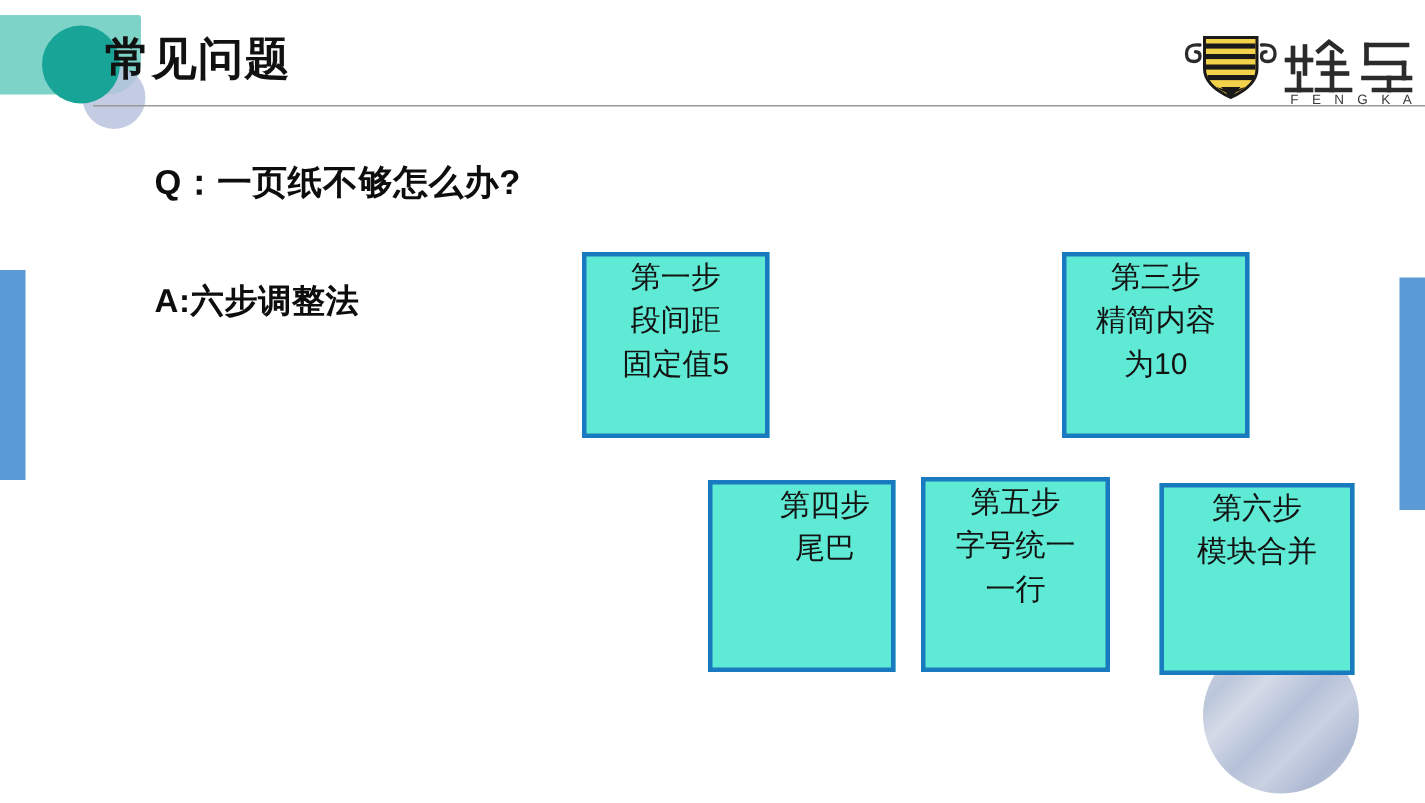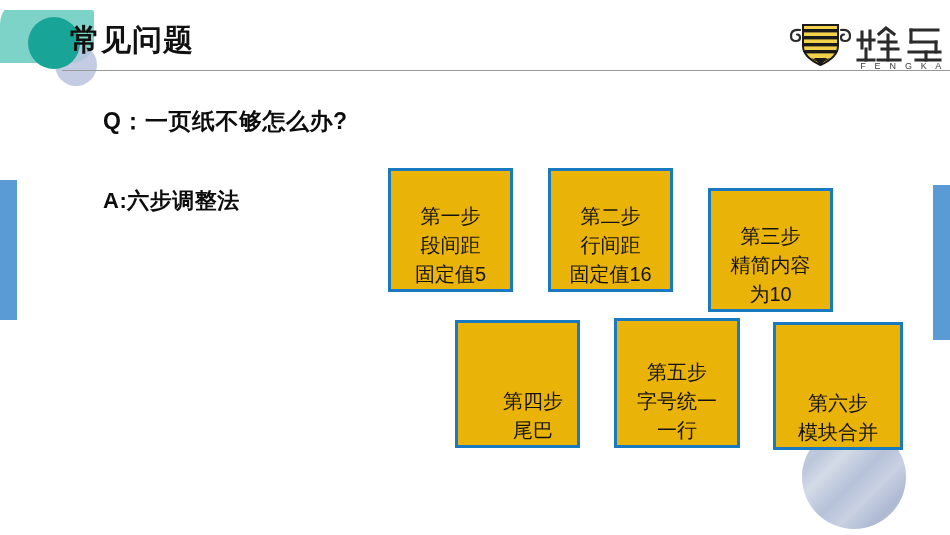--- a/index.html
+++ b/index.html
@@ -7,21 +7,20 @@
     width:950px;height:535px;
     background:#ffffff;
     font-family:"Liberation Sans","DejaVu Sans",sans-serif;
     overflow:hidden;
   }
   #slide{
     position:relative;
     width:950px;height:535px;
     background:#ffffff;
     overflow:hidden;
-    border-radius:24px;
   }
 
   
   .deco-rect{
     position:absolute;
     left:-6px;top:10px;
     width:100px;height:53px;
     background:#7dd3c8;
     border-radius:2px 2px 22px 2px;
   }
@@ -105,37 +104,37 @@
     z-index:4;
   }
   .q-line{ left:103px; top:106px; font-size:23px; letter-spacing:.5px;}
   .a-line{ left:103px; top:186px; font-size:22px; letter-spacing:.5px;}
 
   
   .step-box{
     position:absolute;
     box-sizing:border-box;
     border:3px solid #1a7abf;
-    background:#eab308;
+    background:#5eead4;
     display:flex;
     flex-direction:column;
     align-items:center;
-    justify-content:flex-end;
+    justify-content:flex-start;
     color:#131313;
     font-size:20px;
     line-height:29px;
     z-index:3;
     text-align:center;
   }
   .step-box .ln{ display:block; white-space:nowrap; }
 
   #box1{left:388px;top:168px;width:125px;height:124px;}
   #box2{left:548px;top:168px;width:125px;height:124px;}
-  #box3{left:708px;top:168px;width:125px;height:124px;margin-top:20px;}
-  #box4{left:455px;top:320px;width:125px;height:128px;padding-left:31px;}
+  #box3{left:708px;top:168px;width:125px;height:124px;}
+  #box4{left:472px;top:320px;width:125px;height:128px;padding-left:31px;}
   #box5{left:614px;top:318px;width:126px;height:130px;}
   #box6{left:773px;top:322px;width:130px;height:128px;}
 </style>
 </head>
 <body>
 
 <div id="slide">
 
   <div class="deco-rect"></div>
   <div class="deco-circle-lav"></div>
@@ -197,25 +196,20 @@
 
   <div class="qa a-line">A:六步调整法</div>
   <div class="qa q-line">Q：一页纸不够怎么办?</div>
 
   <div class="step-box" id="box1">
     <span class="ln">第一步</span>
     <span class="ln">段间距</span>
     <span class="ln">固定值5</span>
   </div>
 
-  <div class="step-box" id="box2">
-    <span class="ln">第二步</span>
-    <span class="ln">行间距</span>
-    <span class="ln">固定值16</span>
-  </div>
 
   <div class="step-box" id="box3">
     <span class="ln">第三步</span>
     <span class="ln">精简内容</span>
     <span class="ln">为10</span>
   </div>
 
   <div class="step-box" id="box4">
     <span class="ln">第四步</span>
     <span class="ln">尾巴</span>

